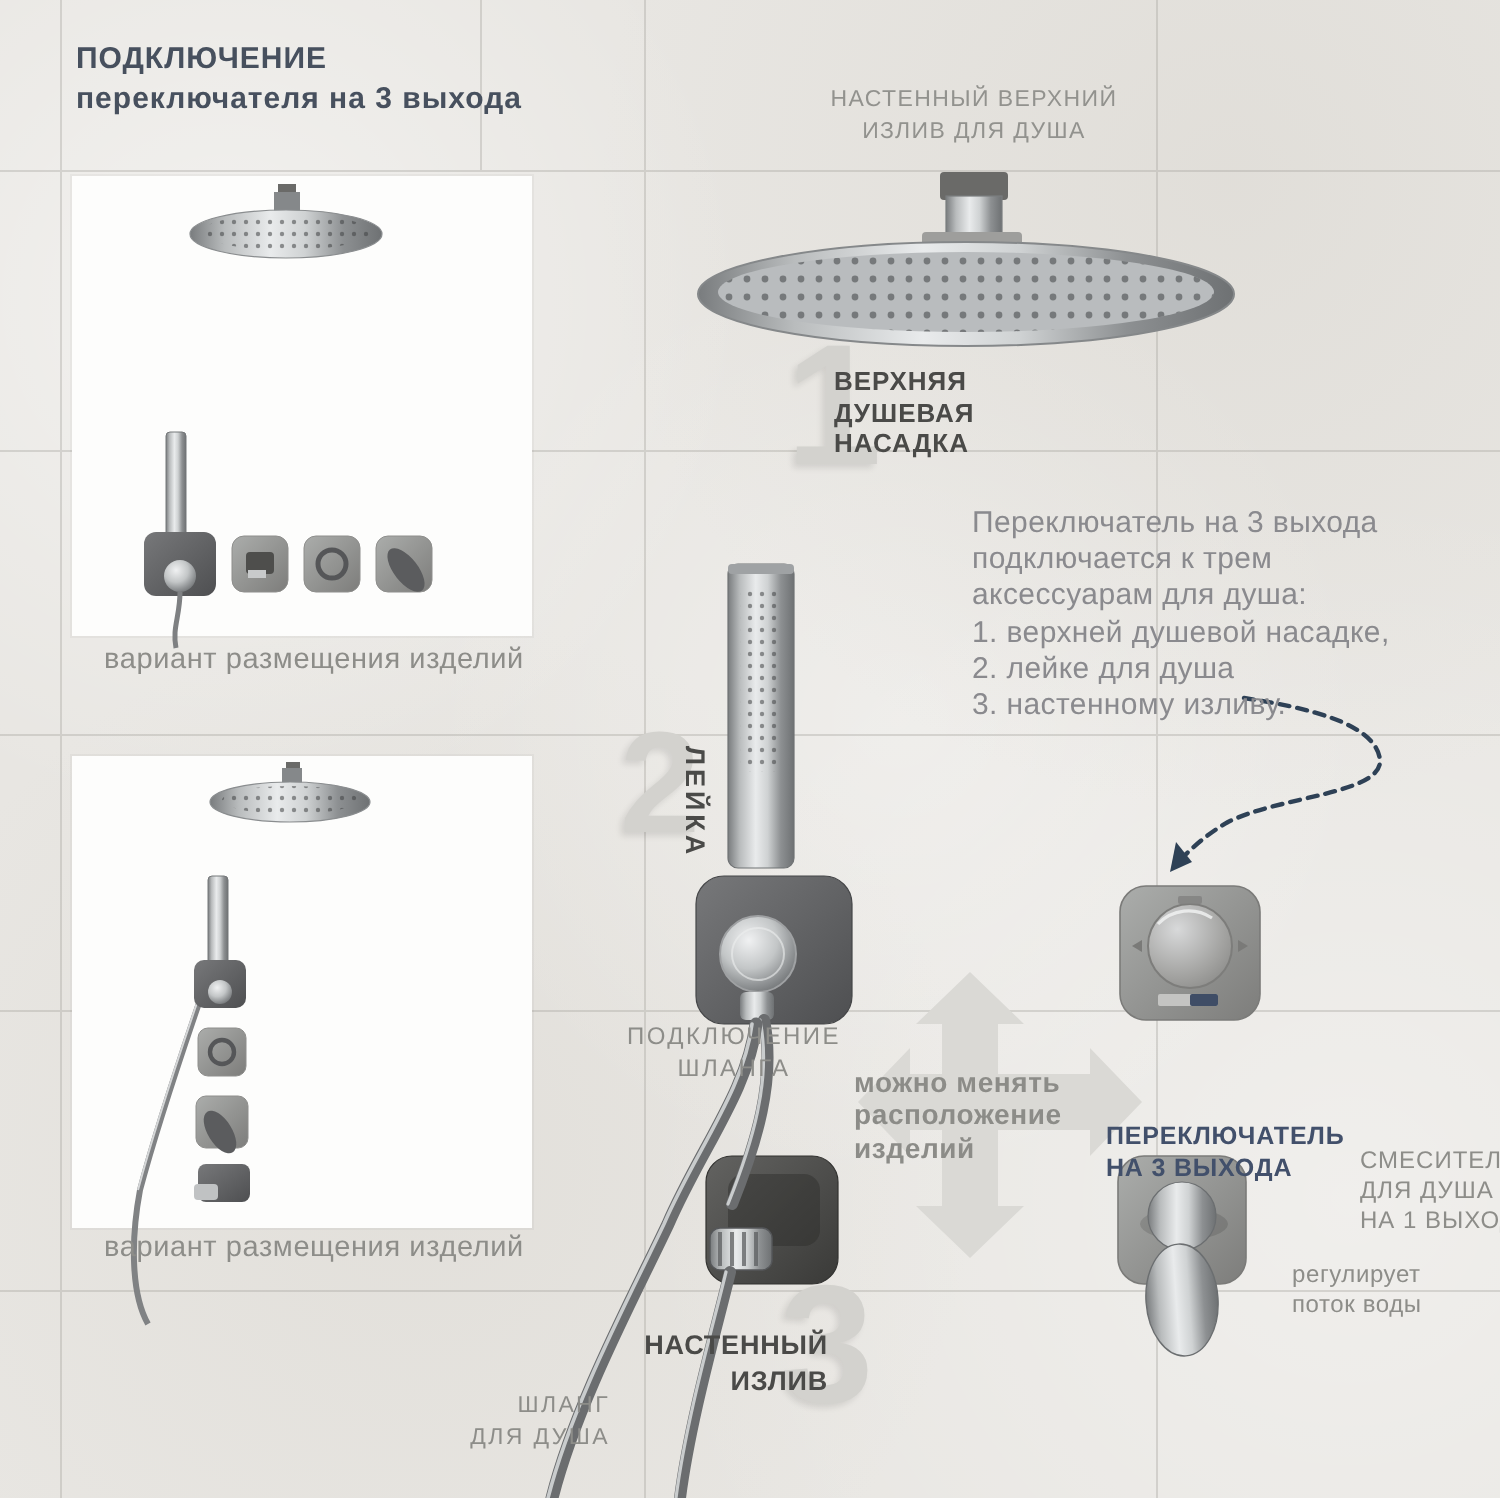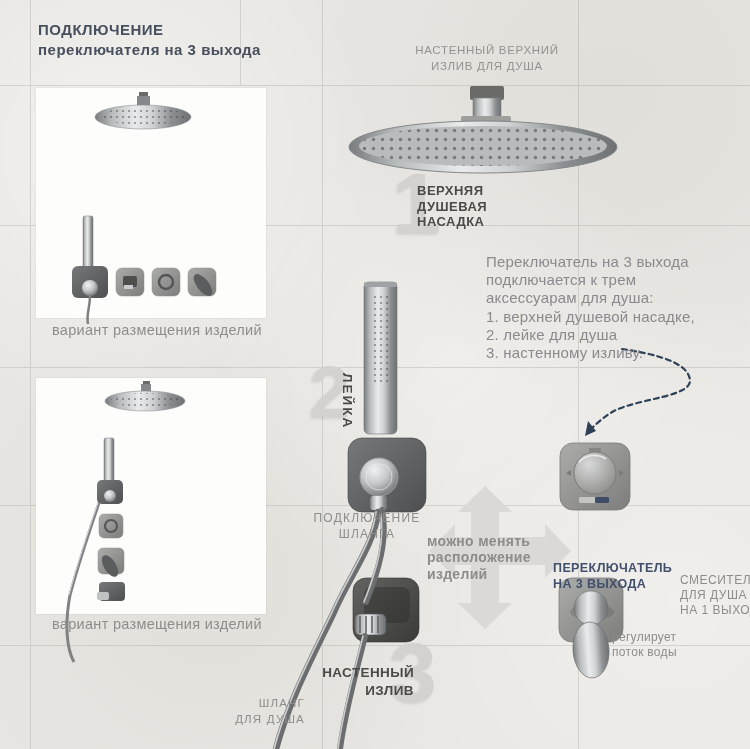--- a/index.html
+++ b/index.html
@@ -31,21 +31,21 @@
   #title          { left:38px;  top:20px;  font-size:15px; line-height:20px; font-weight:bold; color:#47505e; letter-spacing:.5px; }
   #topShowerLabel { left:382px; top:43px;  width:210px; text-align:center; font-size:11.5px; line-height:15.5px; color:#92928e; letter-spacing:.7px; }
   #item1Label     { left:417px; top:183px; font-size:13px; line-height:15.5px; font-weight:bold; color:#4a4a48; letter-spacing:.5px; }
   #noteText       { left:486px; top:253px; font-size:15px; line-height:18.2px; color:#8a8a8e; letter-spacing:.2px; }
   #leikaLabel     { left:355px; top:373px; transform:rotate(90deg); transform-origin:0 0;
                     font-size:13.5px; font-weight:bold; color:#4a4a48; letter-spacing:2px; white-space:nowrap; }
   #hoseConnLabel  { left:306px; top:511px; width:122px; text-align:center; font-size:12px; line-height:15.5px; color:#8d8d89; letter-spacing:1.2px; }
   #moveNote       { left:427px; top:533px; width:125px; text-align:left; font-size:14px; line-height:16.3px; font-weight:bold; color:#8c8c88; letter-spacing:.3px; }
   #switchLabel    { left:553px; top:512px; font-size:12.5px; line-height:16px; font-weight:bold; color:#42506b; letter-spacing:.4px;margin-top:48px; }
   #mixerLabel     { left:641px; top:573px; font-size:12px; line-height:15px; color:#8d8d89; letter-spacing:.5px;margin-left:39px; }
-  #mixerSub       { left:612px; top:630px; font-size:12px; line-height:15px; color:#8d8d89; letter-spacing:.3px; }
+  #mixerSub       { left:646px; top:630px; font-size:12px; line-height:15px; color:#8d8d89; letter-spacing:.3px; }
   #item3Label     { left:316px; top:664px; width:98px; text-align:right; font-size:13.5px; line-height:18px; font-weight:bold; color:#4a4a48; letter-spacing:.4px; }
   #hoseLabel      { left:210px; top:696px; width:95px; text-align:right; font-size:11.5px; line-height:15.5px; color:#8d8d89; letter-spacing:1.2px; }
   #caption1       { left:52px;  top:322px; font-size:14.5px; color:#8d8d89; letter-spacing:.3px; }
   #caption2       { left:52px;  top:616px; font-size:14.5px; color:#8d8d89; letter-spacing:.3px; }
 </style>
 </head>
 <body>
 
 <div id="canvas">
 

